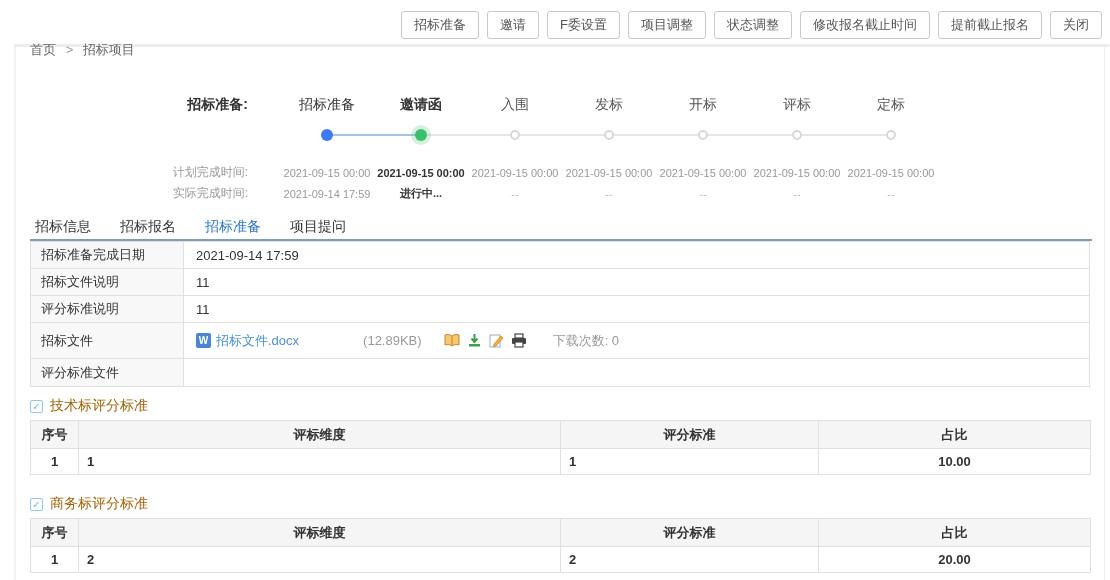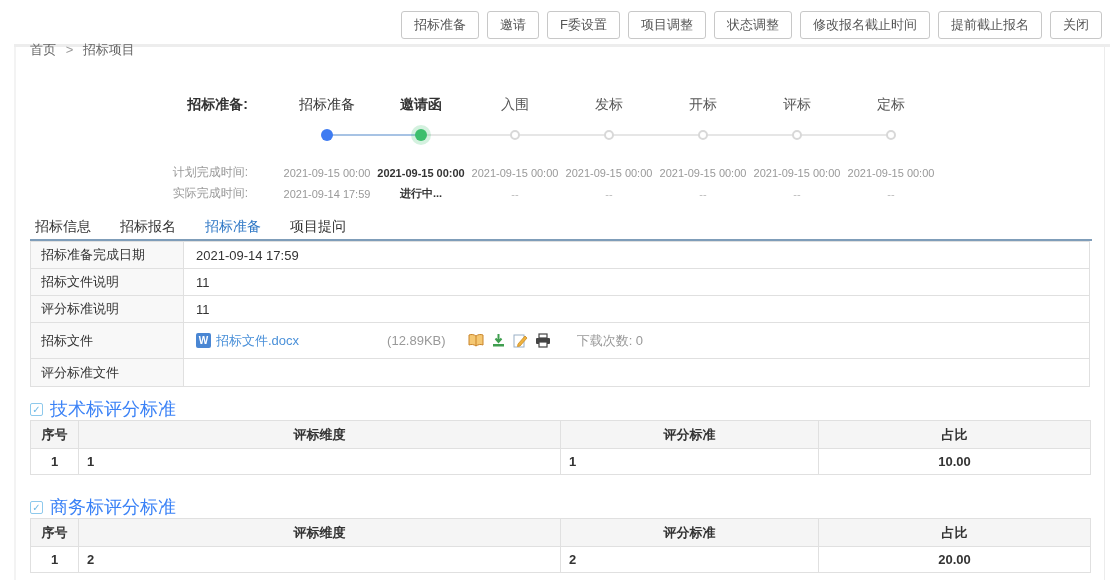--- a/index.html
+++ b/index.html
@@ -61,31 +61,31 @@
   .details td.lbl { width:153px; background:#f8f8f8; padding-left:10px; color:#333; }
   .details td.val { padding-left:12px; color:#333; }
   .details tr { height:27px; }
   .details tr.file-row { height:36px; }
   .details tr.last-row { height:28px; }
 
   .file-line { display:flex; align-items:center; }
   .w-badge { display:inline-flex; width:15px; height:15px; background:#4a86d3; border-radius:2px;
     color:#fff; font-size:10px; font-weight:700; align-items:center; justify-content:center; margin-right:5px; }
   .file-link { color:#4a90d9; font-size:13px; cursor:pointer; }
-  .file-size { color:#999; margin-left:88px; }
+  .file-size { color:#999; margin-left:64px; }
   .act-icons { display:flex; gap:7px; margin-left:22px; align-items:center; }
   .act-icons svg { display:block; cursor:pointer; }
   .dl-count { color:#999; margin-left:26px; }
 
   
   .section-h { position:absolute; left:30px; display:flex; align-items:center; gap:7px; }
   .sec1 { top:397px; } .sec2 { top:495px; }
   .chk { width:13px; height:13px; border:1px solid #8ec9ec; border-radius:2px; color:#6db9e6;
     font-size:10px; line-height:11px; text-align:center; }
-  .sec-title { color:#3b82f6; font-size:18px; cursor:pointer; }
+  .sec-title { color:#a16207; font-size:14px; cursor:pointer; }
 
   .score-table { position:absolute; left:30px; width:1060px; table-layout:fixed; }
   .tbl1 { top:420px; } .tbl2 { top:518px; }
   .score-table th, .score-table td { border:1px solid #e0e0e0; font-size:13px; font-weight:700; }
   .score-table th { background:#f5f5f5; height:28px; color:#333; text-align:center; }
   .score-table td { height:26px; }
   .c-num { width:48px; text-align:center; }
   .c-dim { width:482px; }
   .c-std { width:258px; }
   .c-pct { width:272px; text-align:center; }

